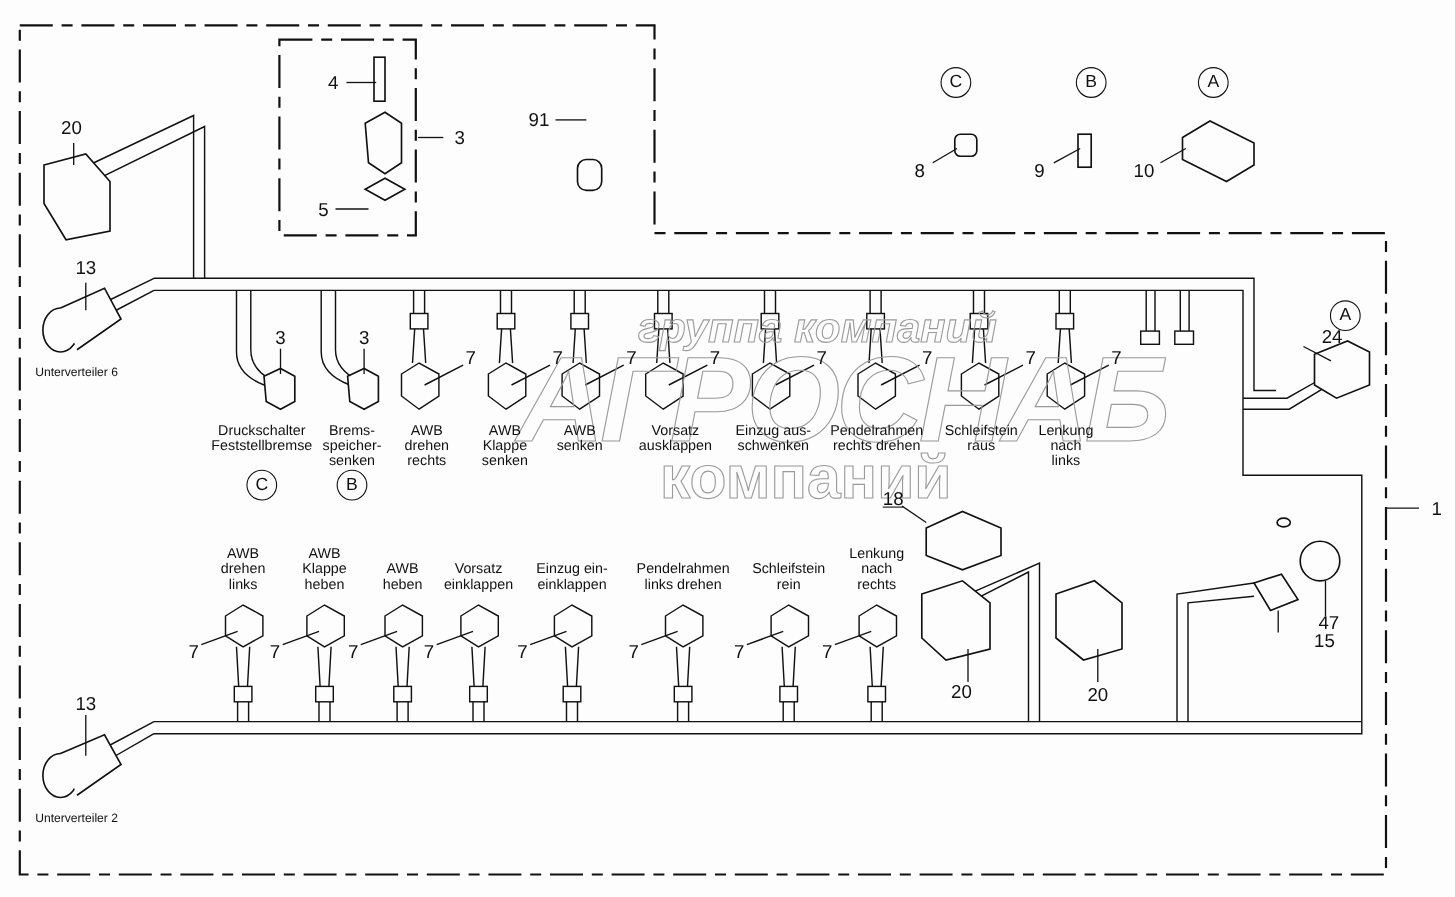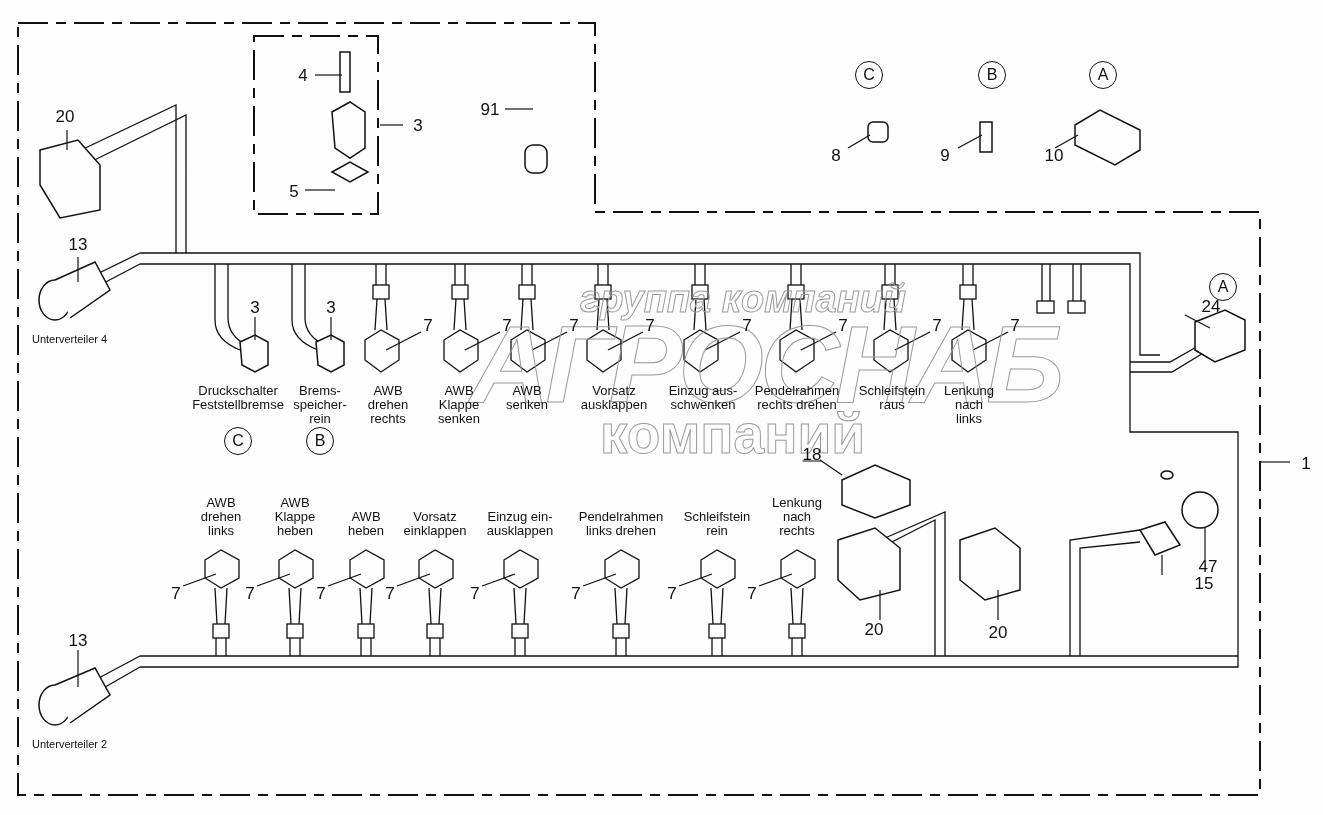--- a/index.html
+++ b/index.html
@@ -189,39 +189,39 @@
 <div class="wm" style="left:470px;top:300px;font-size:110px;letter-spacing:-4px;">АГРОСНАБ</div>
 <div class="wm" style="left:600px;top:402px;font-size:55px;font-style:normal;">компаний</div>
 
 <div class="num" style="left:303px;top:75px;">4</div>
 <div class="num" style="left:418px;top:125px;">3</div>
 <div class="num" style="left:294px;top:191px;">5</div>
 
 <div class="num" style="left:490px;top:109px;">91</div>
 <div class="num" style="left:836px;top:155px;">8</div>
 <div class="num" style="left:945px;top:155px;">9</div>
-<div class="num" style="left:1040px;top:155px;margin-left:14px;">10</div>
+<div class="num" style="left:1040px;top:155px;">10</div>
 <div class="circ" style="left:869px;top:75px;">C</div>
 <div class="circ" style="left:992px;top:75px;">B</div>
 <div class="circ" style="left:1103px;top:75px;">A</div>
 
 <div class="num" style="left:65px;top:116px;">20</div>
 <div class="num" style="left:78px;top:244px;">13</div>
-<div class="sub" style="left:32px;top:333px;">Unterverteiler 4</div>
+<div class="sub" style="left:32px;top:333px;">Unterverteiler 6</div>
 <div class="num" style="left:78px;top:640px;">13</div>
 <div class="sub" style="left:32px;top:738px;">Unterverteiler 2</div>
 
 <div id="upper-labels">
     <div class="lbl" style="left: 238px; top: 384px;">Druckschalter
 Feststellbremse</div>
     <div class="circ" style="left: 238px; top: 441px;">C</div>
     <div class="num" style="left: 255px; top: 307px;">3</div>
     <div class="lbl" style="left: 320px; top: 384px;">Brems-
 speicher-
-rein</div>
+senken</div>
     <div class="circ" style="left: 320px; top: 441px;">B</div>
     <div class="num" style="left: 331px; top: 307px;">3</div>
     <div class="lbl" style="left: 388px; top: 384px;">AWB
 drehen
 rechts</div>
     <div class="num" style="left: 428px; top: 325px;">7</div>
     <div class="lbl" style="left: 459px; top: 384px;">AWB
 Klappe
 senken</div>
     <div class="num" style="left: 507px; top: 325px;">7</div>
@@ -255,21 +255,21 @@
 Klappe
 heben</div>
     <div class="num" style="left: 250px; top: 593px;">7</div>
     <div class="lbl" style="left: 366px; top: 510px;">AWB
 heben</div>
     <div class="num" style="left: 321px; top: 593px;">7</div>
     <div class="lbl" style="left: 435px; top: 510px;">Vorsatz
 einklappen</div>
     <div class="num" style="left: 390px; top: 593px;">7</div>
     <div class="lbl" style="left: 520px; top: 510px;">Einzug ein-
-ausklappen</div>
+einklappen</div>
     <div class="num" style="left: 475px; top: 593px;">7</div>
     <div class="lbl" style="left: 621px; top: 510px;">Pendelrahmen
 links drehen</div>
     <div class="num" style="left: 576px; top: 593px;">7</div>
     <div class="lbl" style="left: 717px; top: 510px;">Schleifstein
 rein</div>
     <div class="num" style="left: 672px; top: 593px;">7</div>
     <div class="lbl" style="left: 797px; top: 496px;">Lenkung
 nach
 rechts</div>

